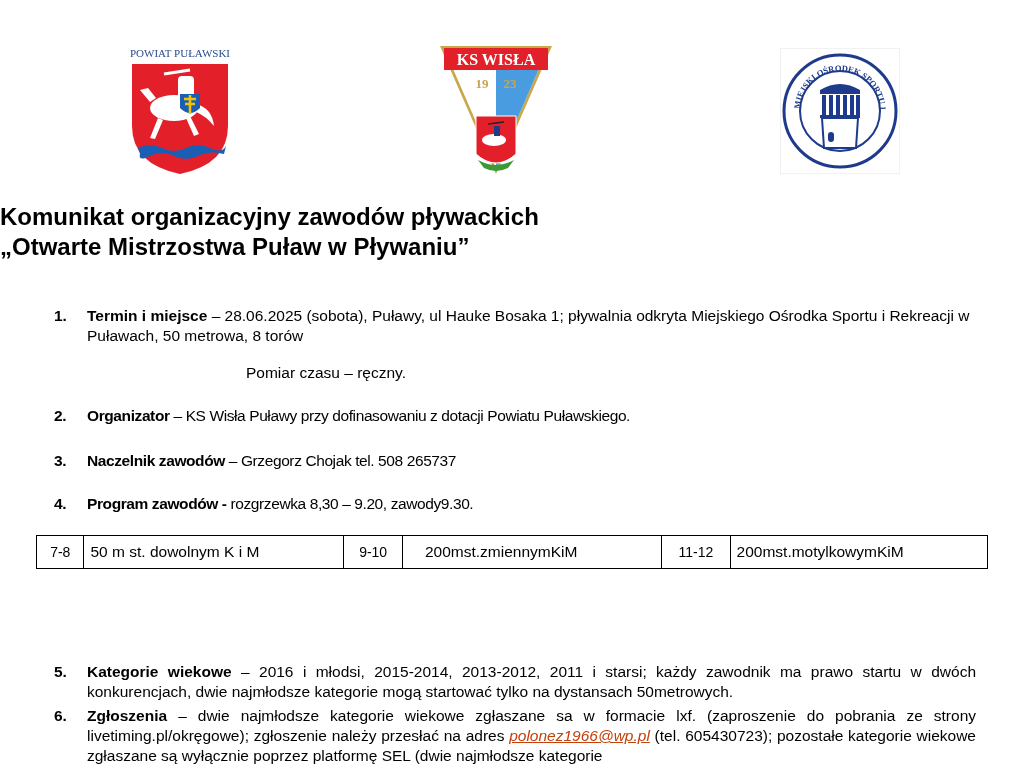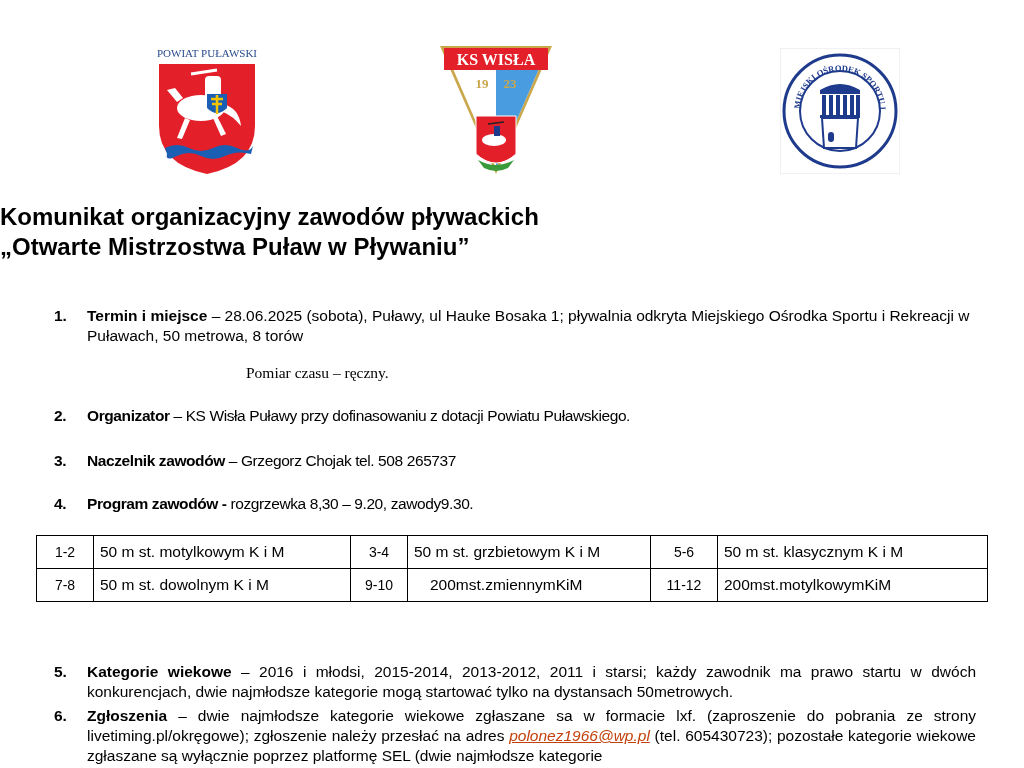--- a/index.html
+++ b/index.html
@@ -1,33 +1,33 @@
 <!DOCTYPE html>
 <html><head>
   <meta charset="utf-8">
   <style>
     html, body { margin: 0; padding: 0; background: #ffffff; }
     body { width: 1024px; height: 768px; overflow: hidden; position: relative;
            font-family: "Liberation Sans", sans-serif; color: #000; }
     .logo { position: absolute; }
-    #logo-powiat { left: 128px; top: 46px; width: 104px; height: 130px; margin-left: 27px; }
+    #logo-powiat { left: 128px; top: 46px; width: 104px; height: 130px; }
     #logo-wisla { left: 438px; top: 44px; width: 116px; height: 132px; }
     #logo-mosir { left: 780px; top: 48px; width: 120px; height: 126px; }
     .title { position: absolute; left: 0; width: 1024px; 
              font-weight: bold; font-size: 24px; line-height: 30px; }
     #title1 { top: 202px; }
     #title2 { top: 232px; }
     .item { position: absolute; left: 54px; width: 922px; font-size: 15.5px; line-height: 20px; }
     .num { position: absolute; left: 0; top: 0; font-weight: bold; width: 28px; }
     .body { margin-left: 33px; }
     .body b { font-weight: bold; }
     .cond { font-family: "Liberation Sans", sans-serif; letter-spacing: -0.4px; }
     .justify { text-align: justify; text-align-last: left; }
     .link { color: #c2410c; text-decoration: underline; font-style: italic; }
-    #pomiar { position: absolute; left: 246px; top: 364px; font-size: 15.5px; font-family: Liberation Serif, serif; }
+    #pomiar { position: absolute; left: 246px; top: 364px; font-size: 15.5px; }
     table.prog { position: absolute; left: 36px; top: 535px; width: 952px; border-collapse: collapse;
                  font-size: 15.5px; }
     table.prog td { border: 1px solid #000; height: 32px; padding: 0 6px; white-space: nowrap; }
     table.prog td.no { text-align: center; font-size: 14px; }
   </style>
 </head>
 <body>
 
 <div class="logo" id="logo-powiat">
   <svg width="104" height="130" viewBox="0 0 104 130">
@@ -108,28 +108,20 @@
   <div class="body"><b>Naczelnik zawodów</b><span> – Grzegorz Chojak tel. 508 265737</span></div>
 </div>
 
 <div class="item cond" style="top:494px;">
   <span class="num">4.</span>
   <div class="body"><b>Program zawodów -</b><span> rozgrzewka 8,30 – 9.20, zawody9.30.</span></div>
 </div>
 
 <table class="prog">
   <tbody>
-      <tr>
-    <td class="no" style="width:44px">1-2</td>
-    <td style="width:244px">50 m st. motylkowym K i M</td>
-    <td class="no" style="width:44px">3-4</td>
-    <td style="width:230px">50 m st. grzbietowym K i M</td>
-    <td class="no" style="width:54px">5-6</td>
-    <td>50 m st. klasycznym K i M</td>
-  </tr>
   <tr>
     <td class="no">7-8</td>
     <td>50 m st. dowolnym K i M</td>
     <td class="no">9-10</td>
     <td style="padding-left:22px">200mst.zmiennymKiM</td>
     <td class="no">11-12</td>
     <td>200mst.motylkowymKiM</td>
   </tr>
 </tbody>
   </table>

